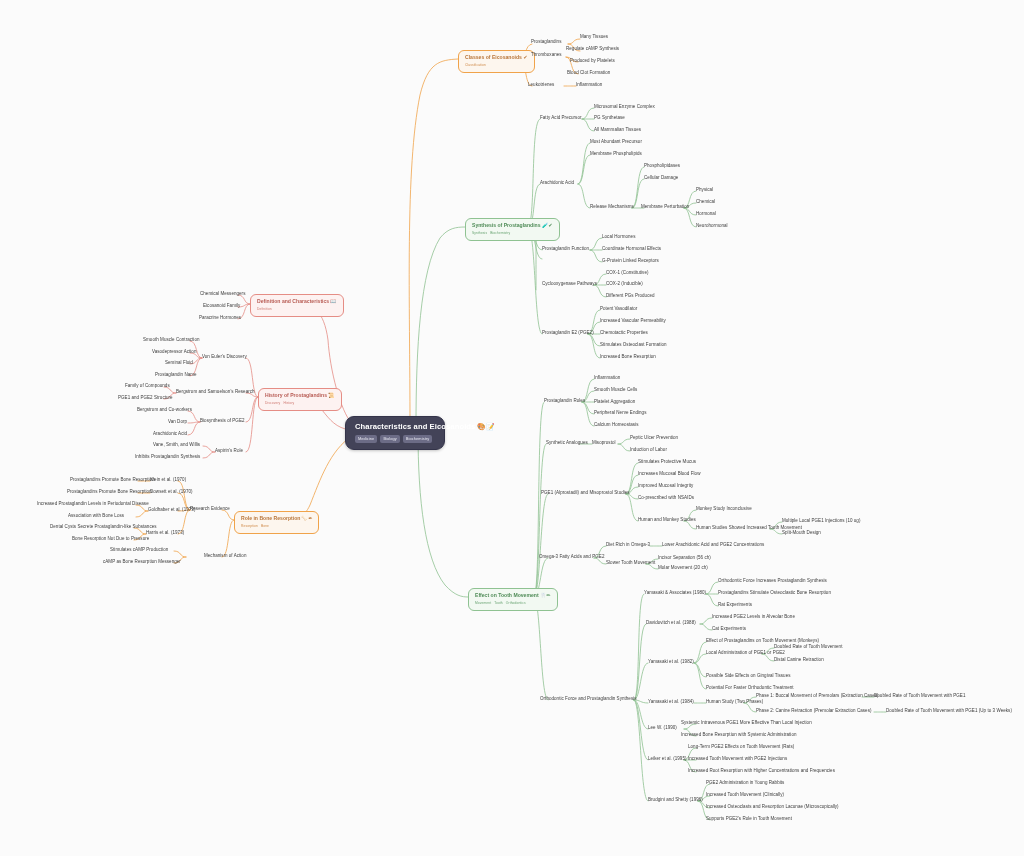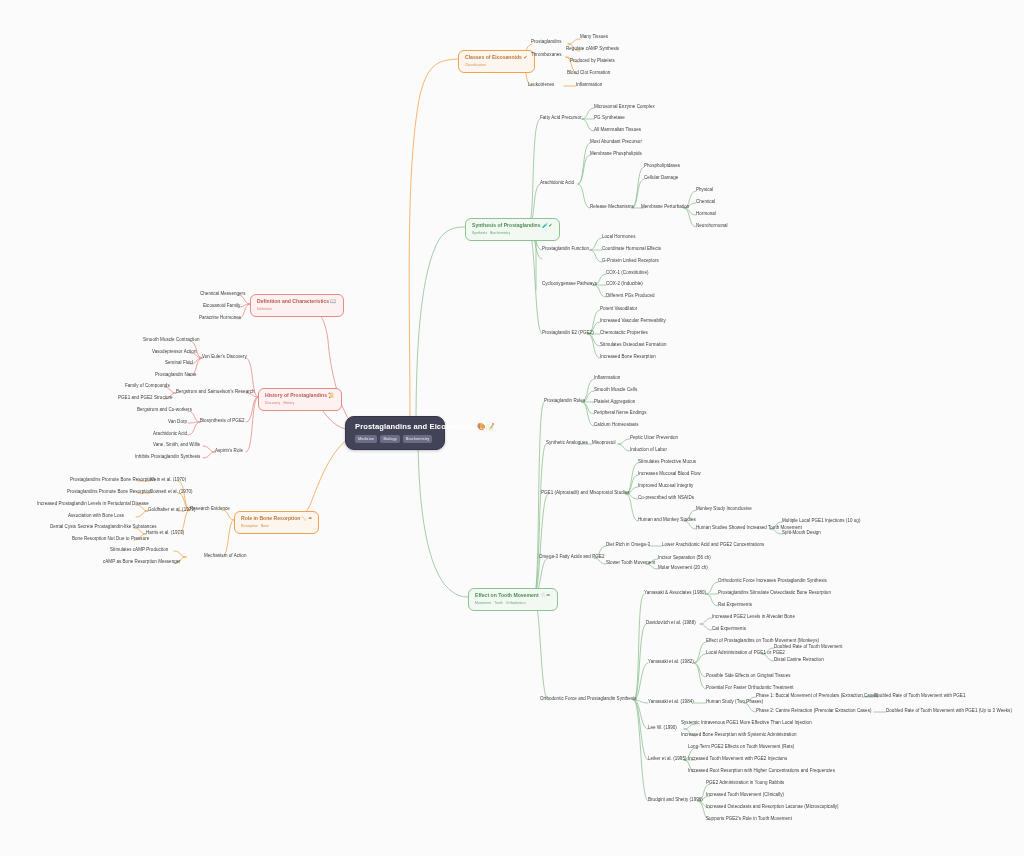--- a/index.html
+++ b/index.html
@@ -277,21 +277,21 @@
         <path d="M698 801 C 705 801 702 784 710 784"></path>
         <path d="M698 801 C 705 801 702 796 710 796"></path>
         <path d="M698 801 C 705 801 702 808 710 808"></path>
         <path d="M698 801 C 705 801 702 820 710 820"></path>
       </g>
     </g>
   </svg>
 
   <div class="root" style="left:345px;top:416px;width:100px;">
     <div class="rtitle">
-      <span>Prostaglandins and Eicosanoids</span>
+      <span>Characteristics and Eicosanoids</span>
       <span class="emo">🎨📝</span>
     </div>
     <div class="rtags">
       <span>Medicine</span>
       <span>Biology</span>
       <span>Biochemistry</span>
     </div>
   </div>
 
   <div class="topic orange" style="left:458px;top:50px;">

